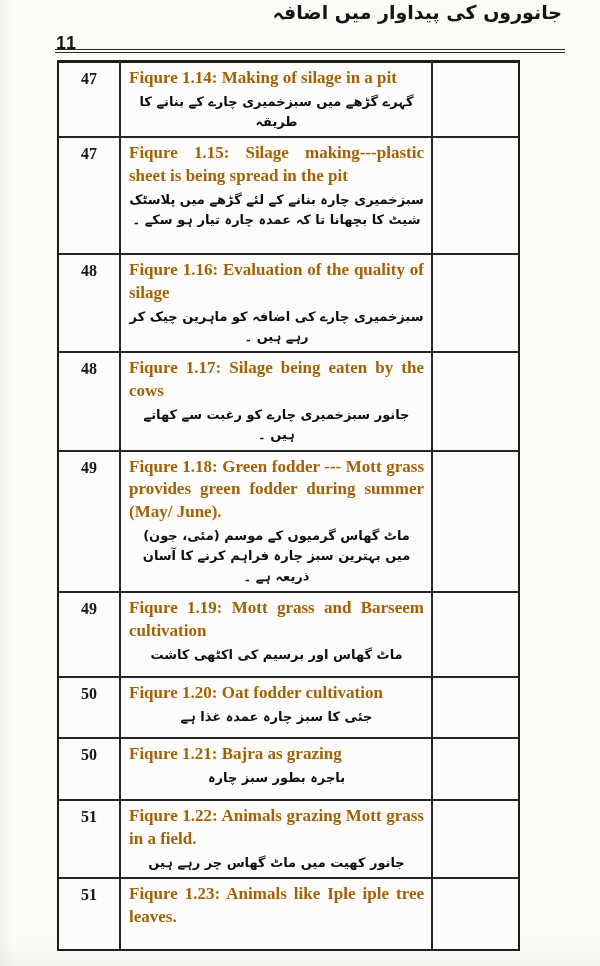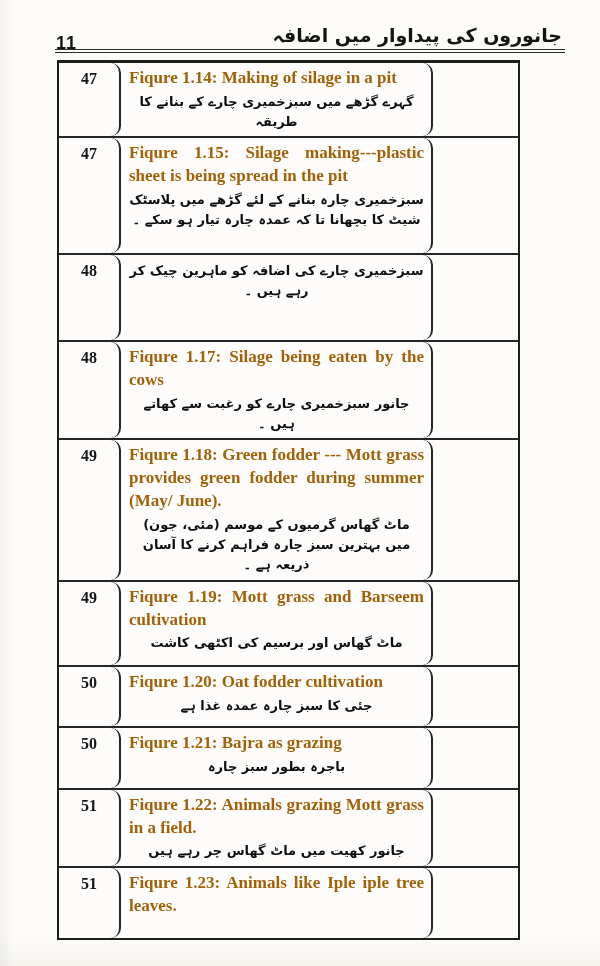--- a/index.html
+++ b/index.html
@@ -18,21 +18,21 @@
       linear-gradient(0deg, rgba(120,110,60,0.05) 0, rgba(0,0,0,0) 26px);
   }
 
   
   .hdr-pagenum{
     position:absolute;left:56px;top:33px;
     font-family:"Liberation Sans", sans-serif;
     font-weight:bold;font-size:18px;letter-spacing:1px;
   }
   .hdr-title{
-    position:absolute;right:38px;top:24px;
+    position:absolute;right:38px;top:1px;
     direction:rtl;
     font-family:"DejaVu Sans", sans-serif;
     font-weight:bold;font-size:19px;
     color:#141414;
   }
   .hdr-rule{
     position:absolute;left:55px;top:49px;width:510px;height:0;
     border-bottom:4px double #2a2a2a;
   }
 
@@ -43,21 +43,21 @@
     border-top-width:3px;
     background:#fdfcfa;
     box-sizing:border-box;
   }
   .row{
     display:flex;align-items:stretch;
     border-bottom:2px solid #262626;
     box-sizing:border-box;
   }
   .row:last-child{border-bottom:none;}
-  .cell{box-sizing:border-box;border-radius:10px;}
+  .cell{box-sizing:border-box;}
   .cell.num{
     width:62px;flex:0 0 62px;
     border-right:2px solid #262626;
     text-align:center;
     font-weight:bold;font-size:16px;
     padding-top:7px;
     font-family:"Liberation Serif", serif;
   }
   .cell.desc{
     flex:1 1 auto;
@@ -124,20 +124,21 @@
       <div class="cell desc">
         <div class="en">Fiqure 1.15: Silage making---plastic sheet is being spread in the pit</div>
         <div class="ur">سبزخمیری چارہ بنانے کے لئے گڑھے میں پلاسٹک شیٹ کا بچھانا تا کہ عمدہ چارہ تیار ہو سکے ۔</div>
       </div>
       <div class="cell blank"></div>
     </div>
 
     <div class="row">
       <div class="cell num">48</div>
       <div class="cell desc">
+        <div class="en">Fiqure 1.16: Evaluation of the quality of silage</div>
         <div class="ur">سبزخمیری چارے کی اضافہ کو ماہرین چیک کر رہے ہیں ۔</div>
       </div>
       <div class="cell blank"></div>
     </div>
 
     <div class="row">
       <div class="cell num">48</div>
       <div class="cell desc">
         <div class="en">Fiqure 1.17: Silage being eaten by the cows</div>
         <div class="ur">جانور سبزخمیری چارے کو رغبت سے کھاتے ہیں ۔</div>

